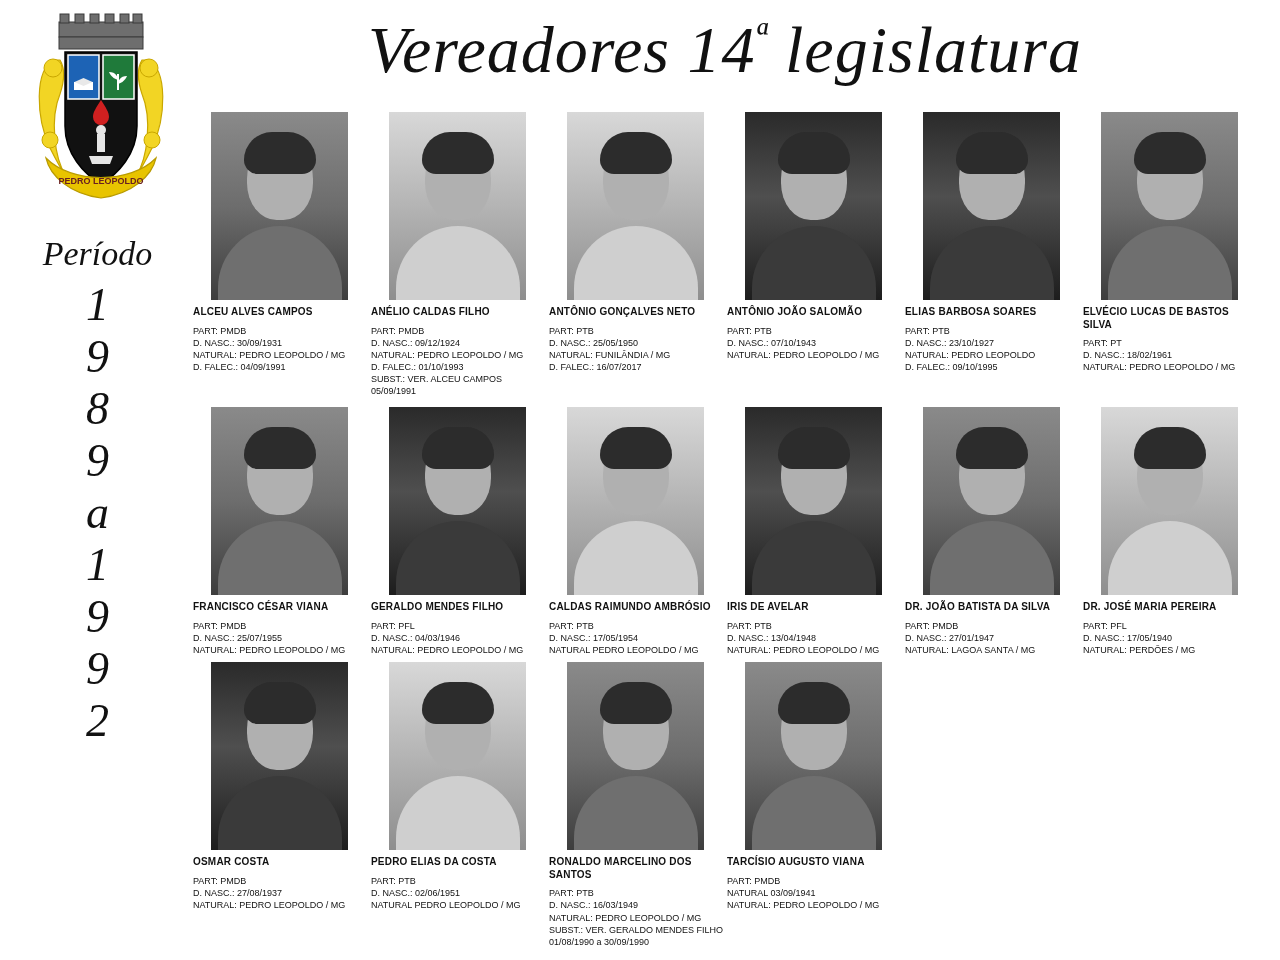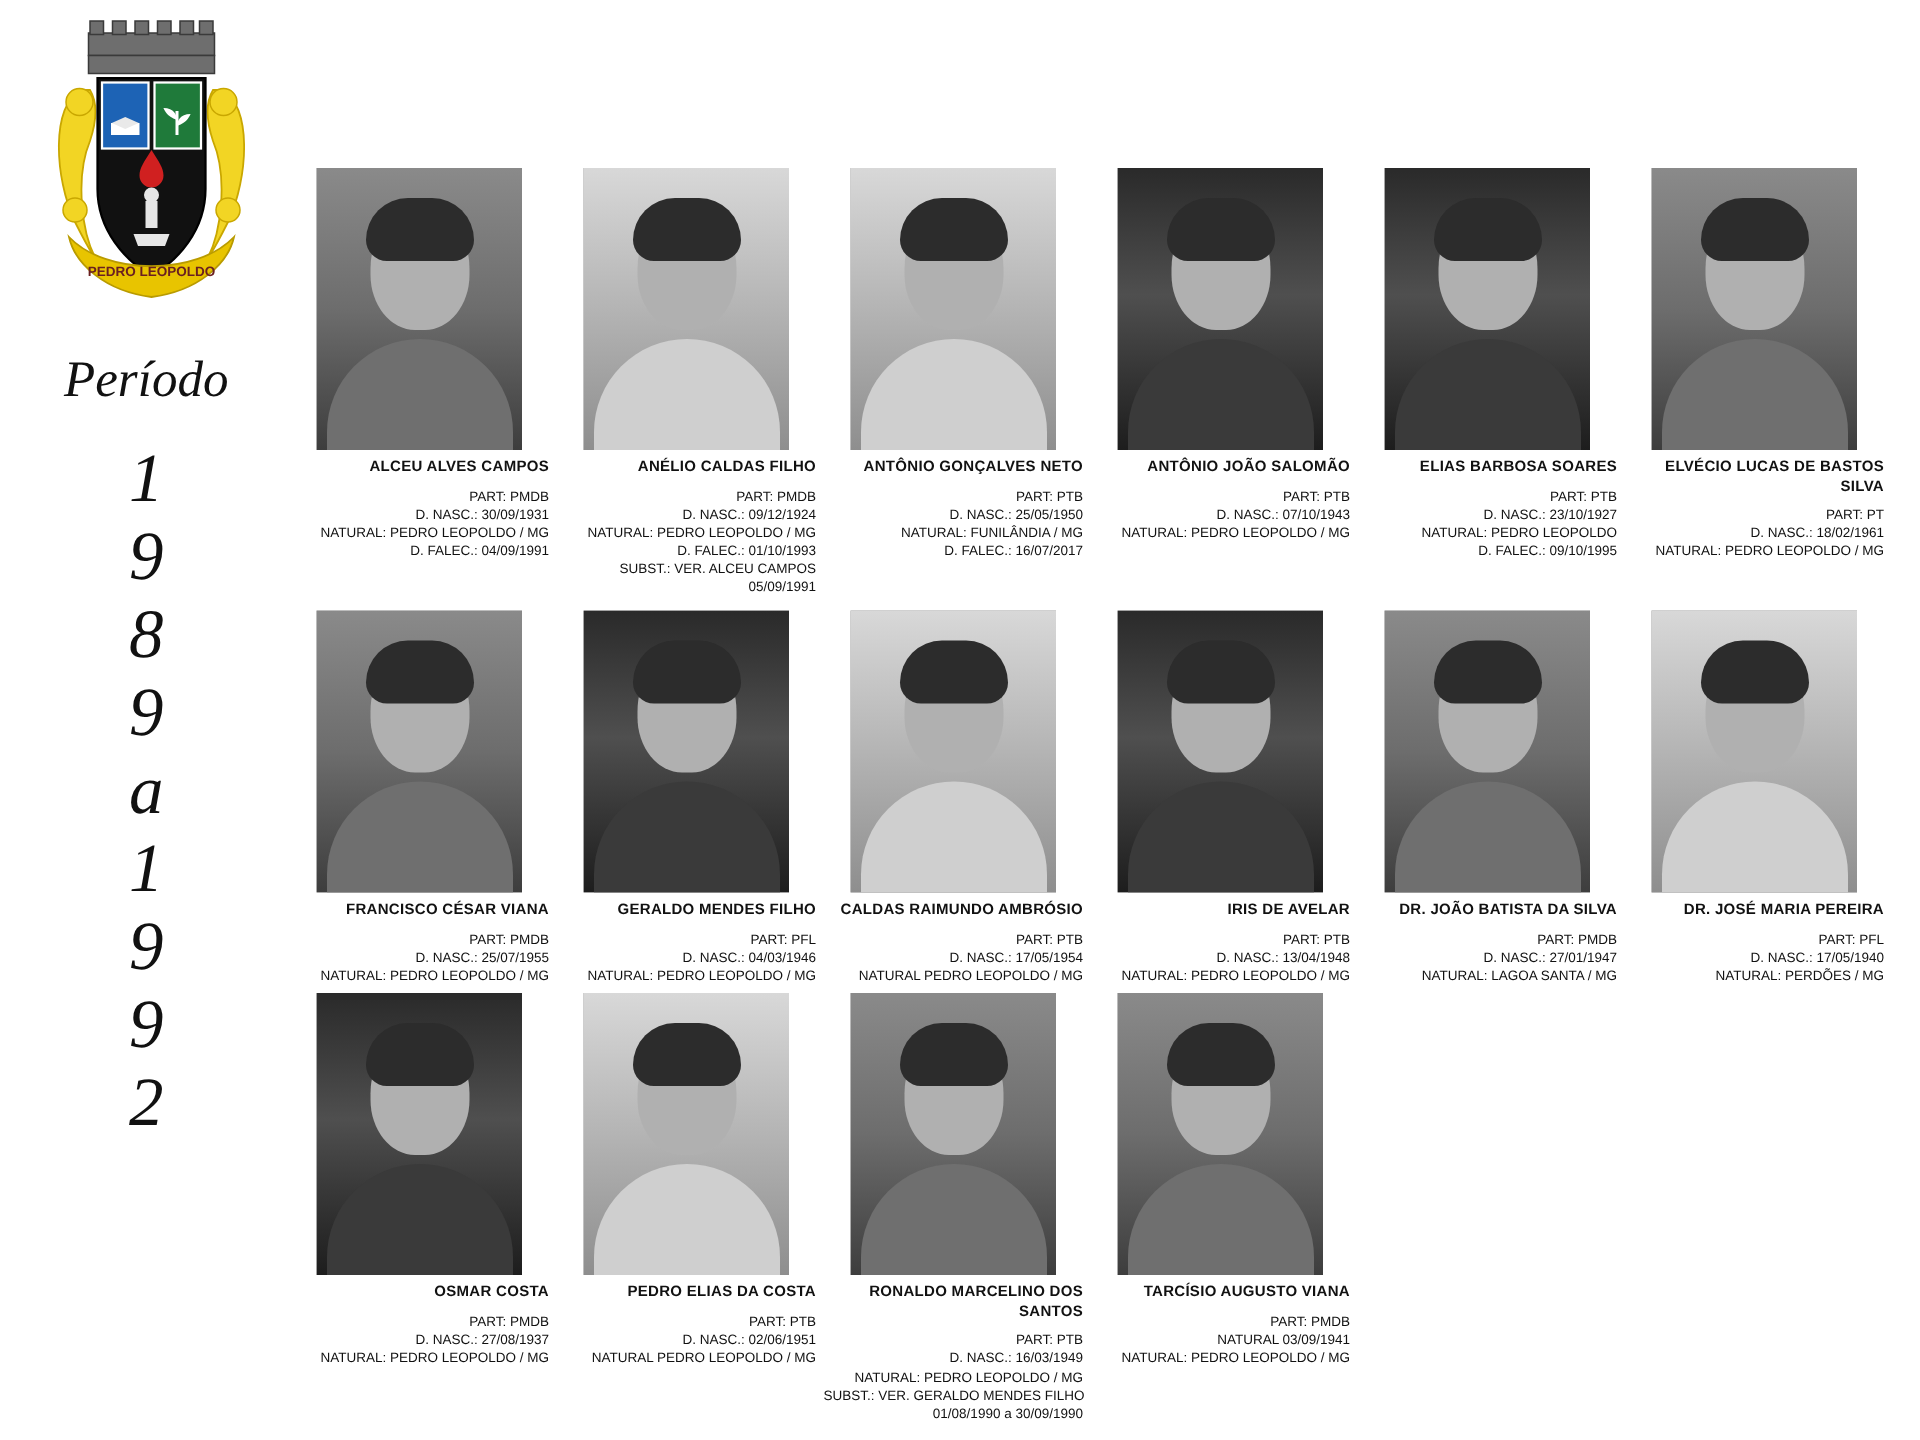--- a/index.html
+++ b/index.html
@@ -52,21 +52,21 @@
     left: 0;
     top: 235px;
     width: 195px;
     text-align: center;
   }
   .period-label {
     font-family: "Liberation Serif", serif;
     font-style: italic;
     font-size: 34px;
     color: #111;
-    margin-bottom: 20px;
+    margin-bottom: 6px;
   }
   .period-years {
     font-family: "Liberation Serif", serif;
     font-style: italic;
     font-size: 46px;
     line-height: 1.15;
     color: #111;
   }
   .period-years div { height: 52px; }
 
@@ -77,21 +77,21 @@
     top: 112px;
     width: 1070px;
   }
   .row {
     display: flex;
     width: 1070px;
   }
   .card {
     width: 173px;
     margin-right: 5px;
-    text-align: right;
+    text-align: left;
   }
   .card:last-child { margin-right: 0; }
 
   .photo {
     width: 137px;
     height: 188px;
     margin: 0 auto;
     background: #9b9b9b;
     position: relative;
     overflow: hidden;
@@ -202,20 +202,23 @@
       <path d="M75 92 c5 8 8 12 8 17 a8 8 0 0 1 -16 0 c0 -5 3 -9 8 -17 z" fill="#d02020"></path>
       <rect x="71" y="126" width="8" height="18" fill="#e6e6e6"></rect>
       <path d="M63 148 h24 l-3 8 h-18 z" fill="#e6e6e6"></path>
       <circle cx="75" cy="122" r="5" fill="#e6e6e6"></circle>
 
       <path d="M20 150 C45 176 105 176 130 150 C126 168 106 186 75 190 C44 186 24 168 20 150 Z" fill="#e8c400" stroke="#b99b00" stroke-width="1.2"></path>
       <text x="75" y="176" font-family="Liberation Sans, sans-serif" font-size="9" font-weight="bold" fill="#6a2020" text-anchor="middle">PEDRO LEOPOLDO</text>
     </svg>
   </div>
 
+  <div class="title">
+    <span>Vereadores 14</span><sup>ª</sup><span> legislatura</span>
+  </div>
 </div>
 
 <div class="period-block">
   <div class="period-label">Período</div>
   <div class="period-years">
     <div>1</div>
     <div>9</div>
     <div>8</div>
     <div>9</div>
     <div>a</div>

